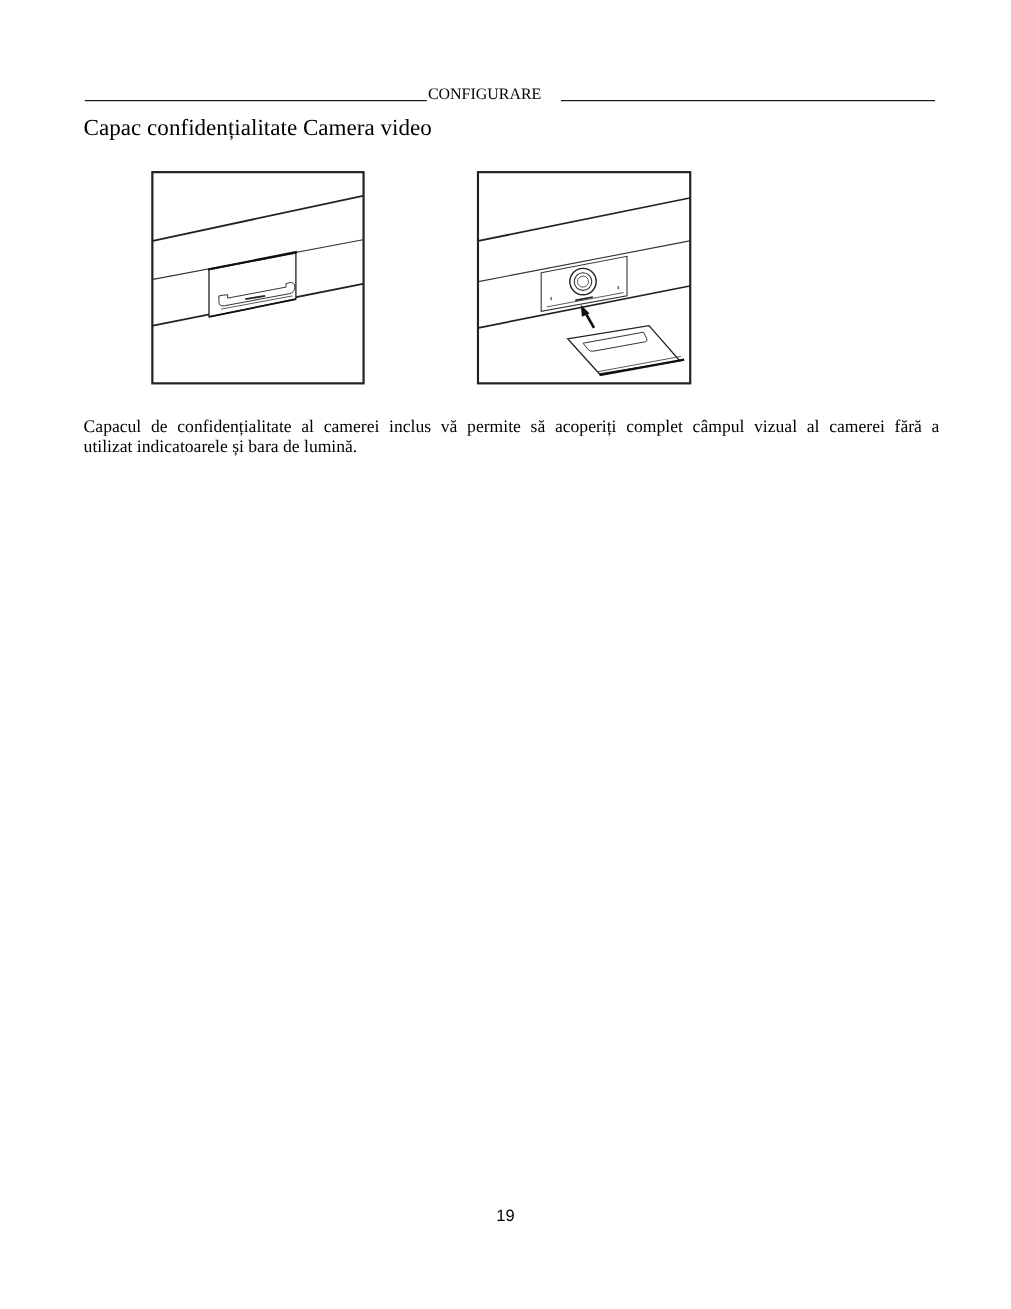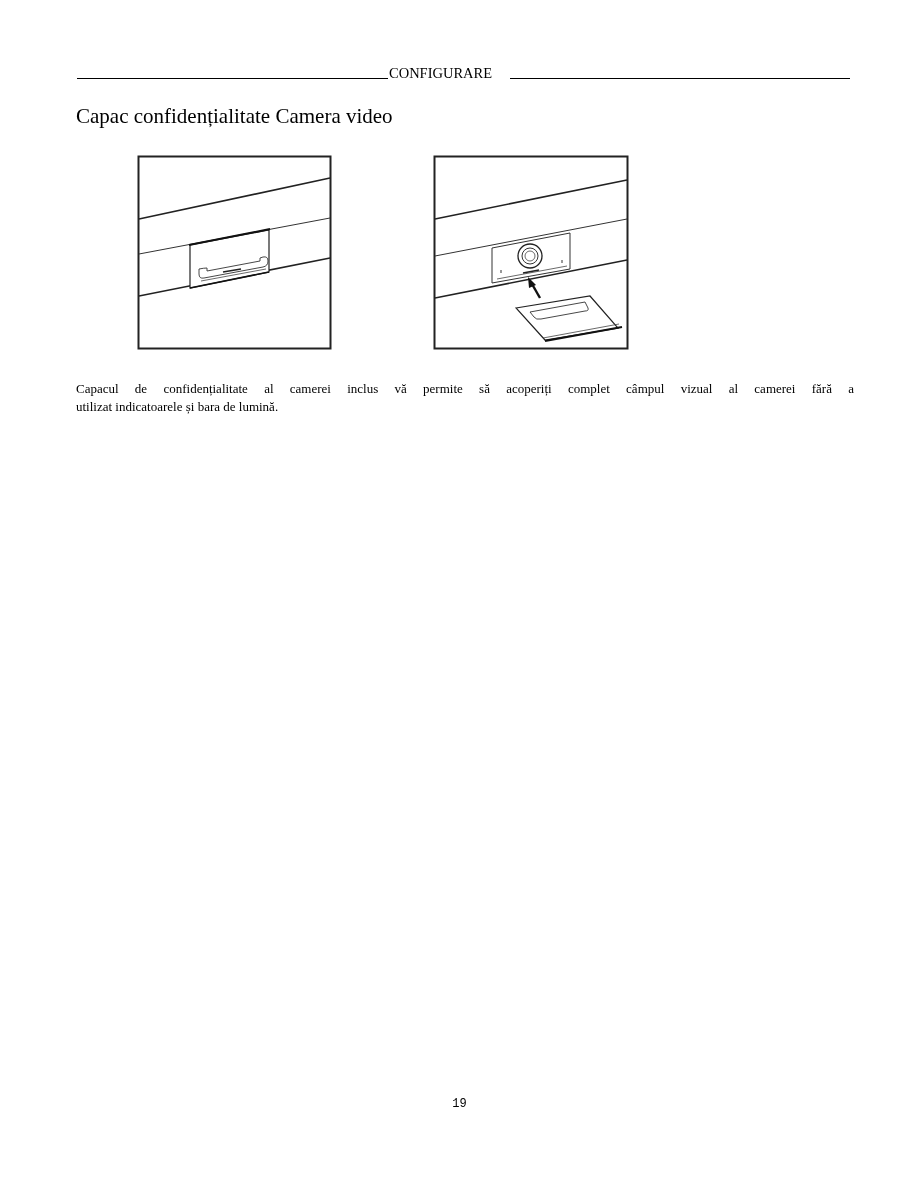--- a/index.html
+++ b/index.html
@@ -1,32 +1,32 @@
 <!DOCTYPE html>
 <html><head>
 <meta charset="utf-8">
 <style>
   html, body { margin: 0; padding: 0; background: #ffffff; }
   body { width: 919px; height: 1190px; position: relative; overflow: hidden;
          font-family: "Liberation Serif", serif; color: #000; }
-  .header-rule { position: absolute; top: 67px; left: 77px; width: 773px; height: 14px; }
+  .header-rule { position: absolute; top: 80px; left: 77px; width: 773px; height: 14px; }
   .header-rule .line-l { position: absolute; left: 0; width: 311px; bottom: 2px; border-bottom: 1px solid #000; }
   .header-rule .line-r { position: absolute; left: 433px; right: 0; bottom: 2px; border-bottom: 1px solid #000; }
   .header-rule .label { position: absolute; left: 312px; top: -2px; font-size: 14.5px; letter-spacing: 0; }
   h1.title { position: absolute; top: 104px; left: 76px; margin: 0; font-size: 21px; font-weight: normal; }
   .figure { position: absolute; top: 155px; }
   .figure svg { display: block; }
   .fig1 { left: 137px; }
   .fig2 { left: 433px; }
-  .para { position: absolute; left: 76px; width: 778px; font-size: 13px; line-height: 18px; margin: 0; text-align: justify; }
+  .para { position: absolute; left: 76px; width: 778px; font-size: 16px; line-height: 18px; margin: 0; text-align: justify; }
   .p1 { top: 380px; text-align-last: left; }
   .p1 .l1 { display: block; text-align: justify; text-align-last: justify; }
   .p2 { top: 437px; }
   .page-num { position: absolute; top: 1097px; left: 0; width: 919px; text-align: center;
-              font-family: Liberation Mono, monospace; font-size: 12px; }
+              font-family: Liberation Sans, sans-serif; font-size: 15px; }
 </style>
 </head>
 <body>
 
 <div class="header-rule">
   <div class="line-l"></div>
   <span class="label">CONFIGURARE</span>
   <div class="line-r"></div>
 </div>
 

